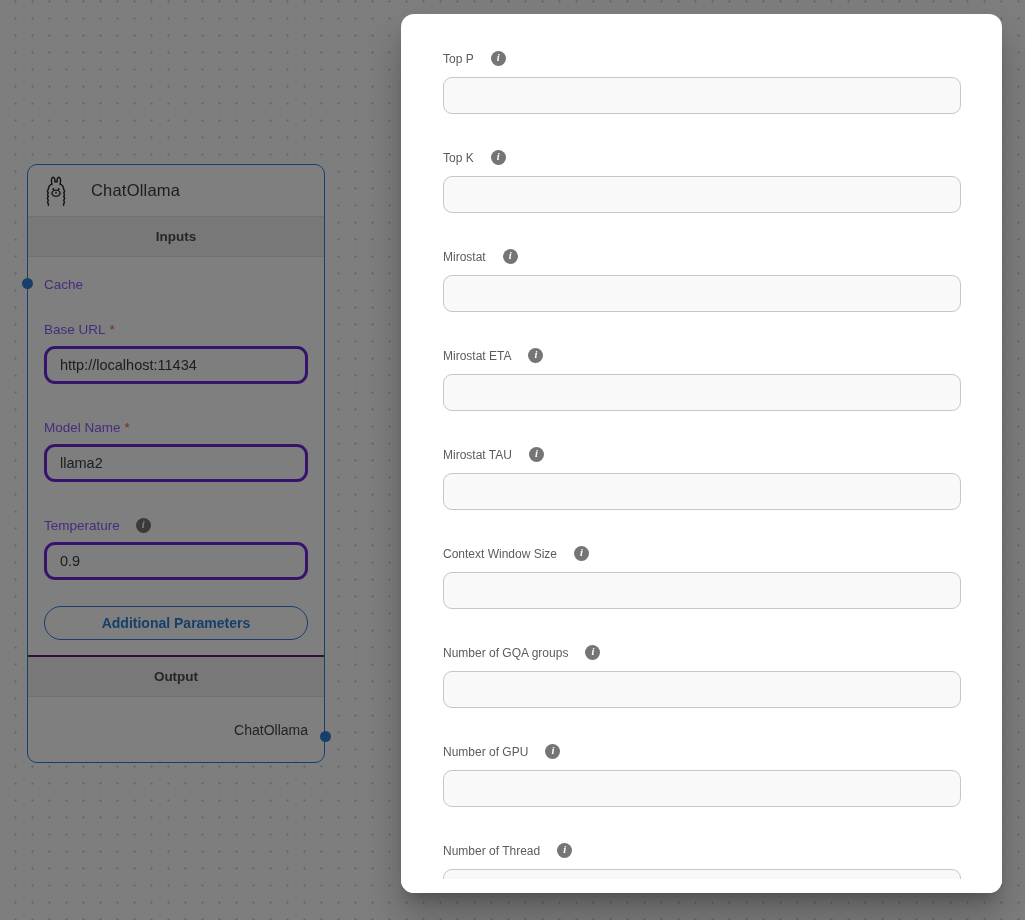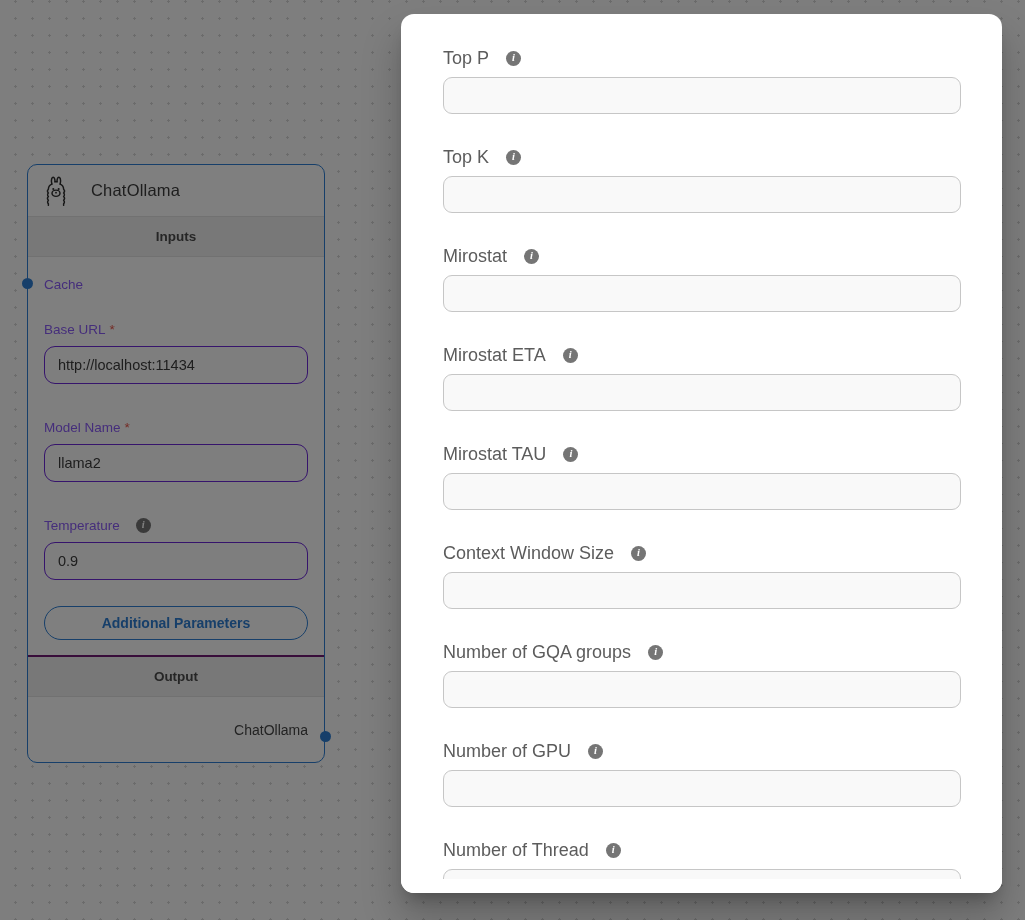--- a/index.html
+++ b/index.html
@@ -58,21 +58,21 @@
   .cache-row { padding-top: 14px; height: 41px; display: flex; align-items: center; }
   .node-label-row { display: flex; align-items: flex-start; }
   .nfield { margin-top: 36px; }
   .nfield.first { margin-top: 24px; }
   .node-label { font-size: 13.5px; color: #8b5cf6; }
   .req-star { font-size: 13.5px; margin-left: 4px; color: #e8564a; }
   .node-input {
     margin-top: 9px;
     width: 100%; height: 38px;
     background: #fdfdfd;
-    border: 1px solid #6d28d9;
+    border: 3px solid #6d28d9;
     border-radius: 11px;
     padding: 8px 13px;
     font-size: 14.5px; color: #3c3c3c;
     font-family: "Liberation Sans", sans-serif;
     outline: none;
   }
   .add-params-btn {
     margin-top: 26px;
     width: 100%; height: 34px;
     background: transparent;
@@ -124,21 +124,21 @@
     z-index: 20;
     overflow: hidden;
   }
   .modal-content {
     position: absolute; inset: 0;
     padding: 35px 40px 0 42px;
     overflow: hidden;
   }
   .mfield { margin-bottom: 34px; }
   .mlabel-row { display: flex; align-items: center; height: 19px; }
-  .mlabel { font-size: 18px; color: #5c5c5c; }
+  .mlabel { font-size: 12px; color: #5c5c5c; }
   .mlabel-row .info-icon { margin-left: 17px; }
   .minput {
     margin-top: 9px;
     width: 518px; height: 37px;
     background: #f9f9f9;
     border: 1px solid #c6c6c6;
     border-radius: 9px;
     padding: 0 14px;
     font-size: 14px; color: #3c3c3c;
     font-family: "Liberation Sans", sans-serif;

